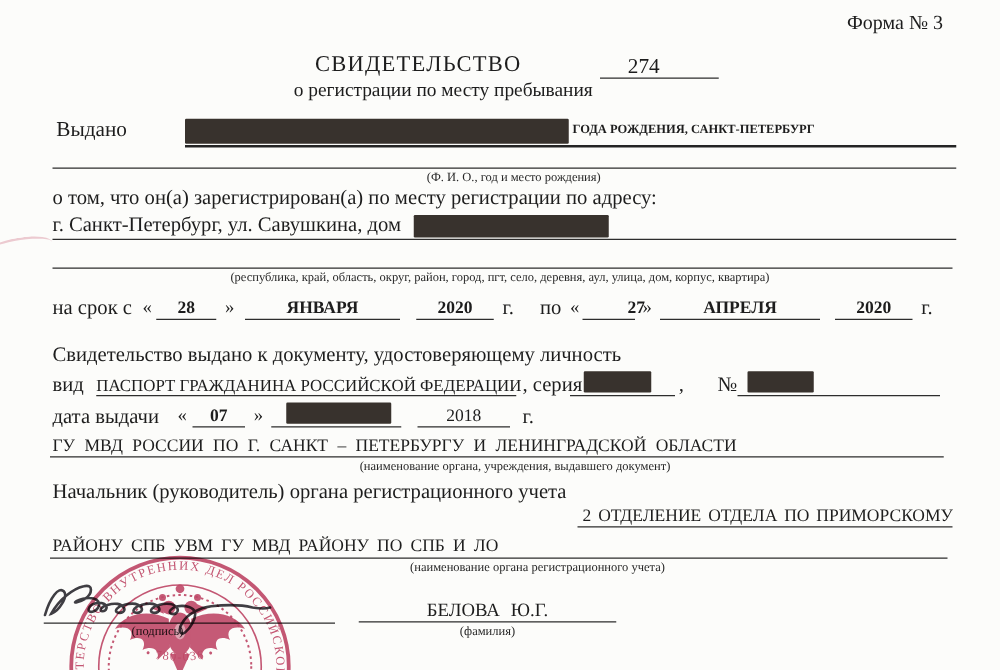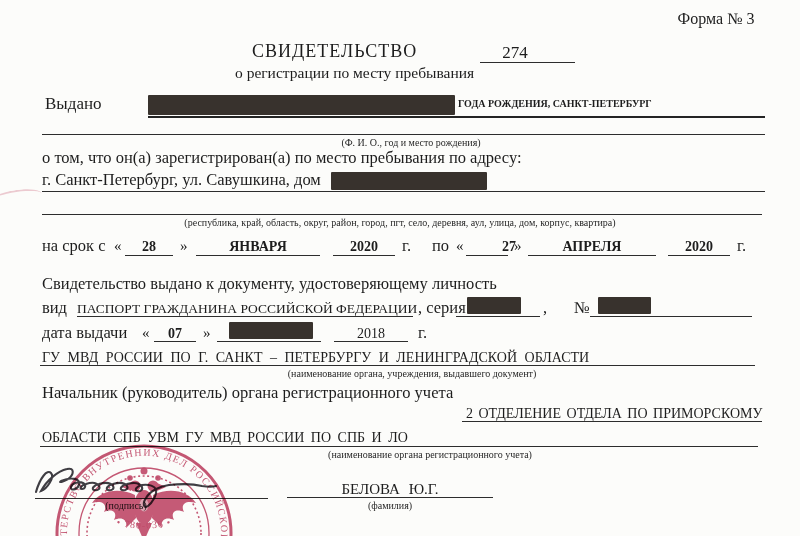--- a/index.html
+++ b/index.html
@@ -31,21 +31,21 @@
   <div class="rule" style="left:480px;top:62px;width:95px;"></div>
   <div class="t" style="left:235px;top:64px;width:230px;text-align:center;font-size:15.5px;">о регистрации по месту пребывания</div>
 
   <div class="t" style="left:45px;top:95px;font-size:17px;">Выдано</div>
   <div class="redact" style="left:148px;top:95px;width:307px;height:20px;"></div>
   <div class="bv" style="left:458px;top:98px;font-size:10px;">ГОДА РОЖДЕНИЯ, САНКТ-ПЕТЕРБУРГ</div>
   <div class="rule2" style="left:148px;top:116px;width:617px;"></div>
   <div class="rule" style="left:42px;top:134px;width:723px;"></div>
   <div class="cap" style="left:211px;top:137px;width:400px;">(Ф. И. О., год и место рождения)</div>
 
-  <div class="t" style="left:42px;top:149px;">о том, что он(а) зарегистрирован(а) по место пребывания по адресу:</div>
+  <div class="t" style="left:42px;top:149px;">о том, что он(а) зарегистрирован(а) по месту регистрации по адресу:</div>
   <div class="t" style="left:42px;top:171px;">г. Санкт-Петербург, ул. Савушкина, дом</div>
   <div class="redact" style="left:331px;top:172px;width:156px;height:18px;"></div>
   <div class="rule" style="left:42px;top:191px;width:723px;"></div>
   <div class="artifact" style="left:-8px;top:190px;width:50px;height:12px;transform:rotate(-8deg);"></div>
   <div class="rule" style="left:42px;top:214px;width:720px;"></div>
   <div class="cap" style="left:75px;top:217px;width:650px;">(республика, край, область, округ, район, город, пгт, село, деревня, аул, улица, дом, корпус, квартира)</div>
 
   <div class="t" style="left:42px;top:237px;">на срок с</div>
   <div class="q" style="left:114px;top:238px;">«</div>
   <div class="bv" style="left:125px;top:239px;width:48px;text-align:center;">28</div>
@@ -91,21 +91,21 @@
   <div class="rule" style="left:334px;top:341px;width:74px;"></div>
   <div class="t" style="left:418px;top:324px;">г.</div>
 
   <div class="t" style="left:42px;top:350px;font-size:14px;word-spacing:4px;">ГУ МВД РОССИИ ПО Г. САНКТ – ПЕТЕРБУРГУ И ЛЕНИНГРАДСКОЙ ОБЛАСТИ</div>
   <div class="rule" style="left:40px;top:365px;width:715px;"></div>
   <div class="cap" style="left:162px;top:368px;width:500px;">(наименование органа, учреждения, выдавшего документ)</div>
 
   <div class="t" style="left:42px;top:384px;">Начальник (руководитель) органа регистрационного учета</div>
   <div class="t" style="left:466px;top:406px;font-size:14px;word-spacing:2px;">2 ОТДЕЛЕНИЕ ОТДЕЛА ПО ПРИМОРСКОМУ</div>
   <div class="rule" style="left:462px;top:421px;width:300px;"></div>
-  <div class="t" style="left:42px;top:430px;font-size:14px;word-spacing:3px;">ОБЛАСТИ СПБ УВМ ГУ МВД РОССИИ ПО СПБ И ЛО</div>
+  <div class="t" style="left:42px;top:430px;font-size:14px;word-spacing:3px;">РАЙОНУ СПБ УВМ ГУ МВД РАЙОНУ ПО СПБ И ЛО</div>
   <div class="rule" style="left:40px;top:446px;width:718px;"></div>
   <div class="cap" style="left:180px;top:449px;width:500px;">(наименование органа регистрационного учета)</div>
 
   <div class="rule" style="left:35px;top:498px;width:233px;"></div>
   <div class="cap" style="left:80px;top:500px;width:92px;">(подпись)</div>
   <div class="t center" style="left:287px;top:481px;width:206px;font-size:15px;word-spacing:5px;">БЕЛОВА Ю.Г.</div>
   <div class="rule" style="left:287px;top:497px;width:206px;"></div>
   <div class="cap" style="left:337px;top:500px;width:106px;">(фамилия)</div>
 
   <svg id="stamp" style="left:50px;top:441px;" width="188" height="188" viewBox="0 0 188 188">

